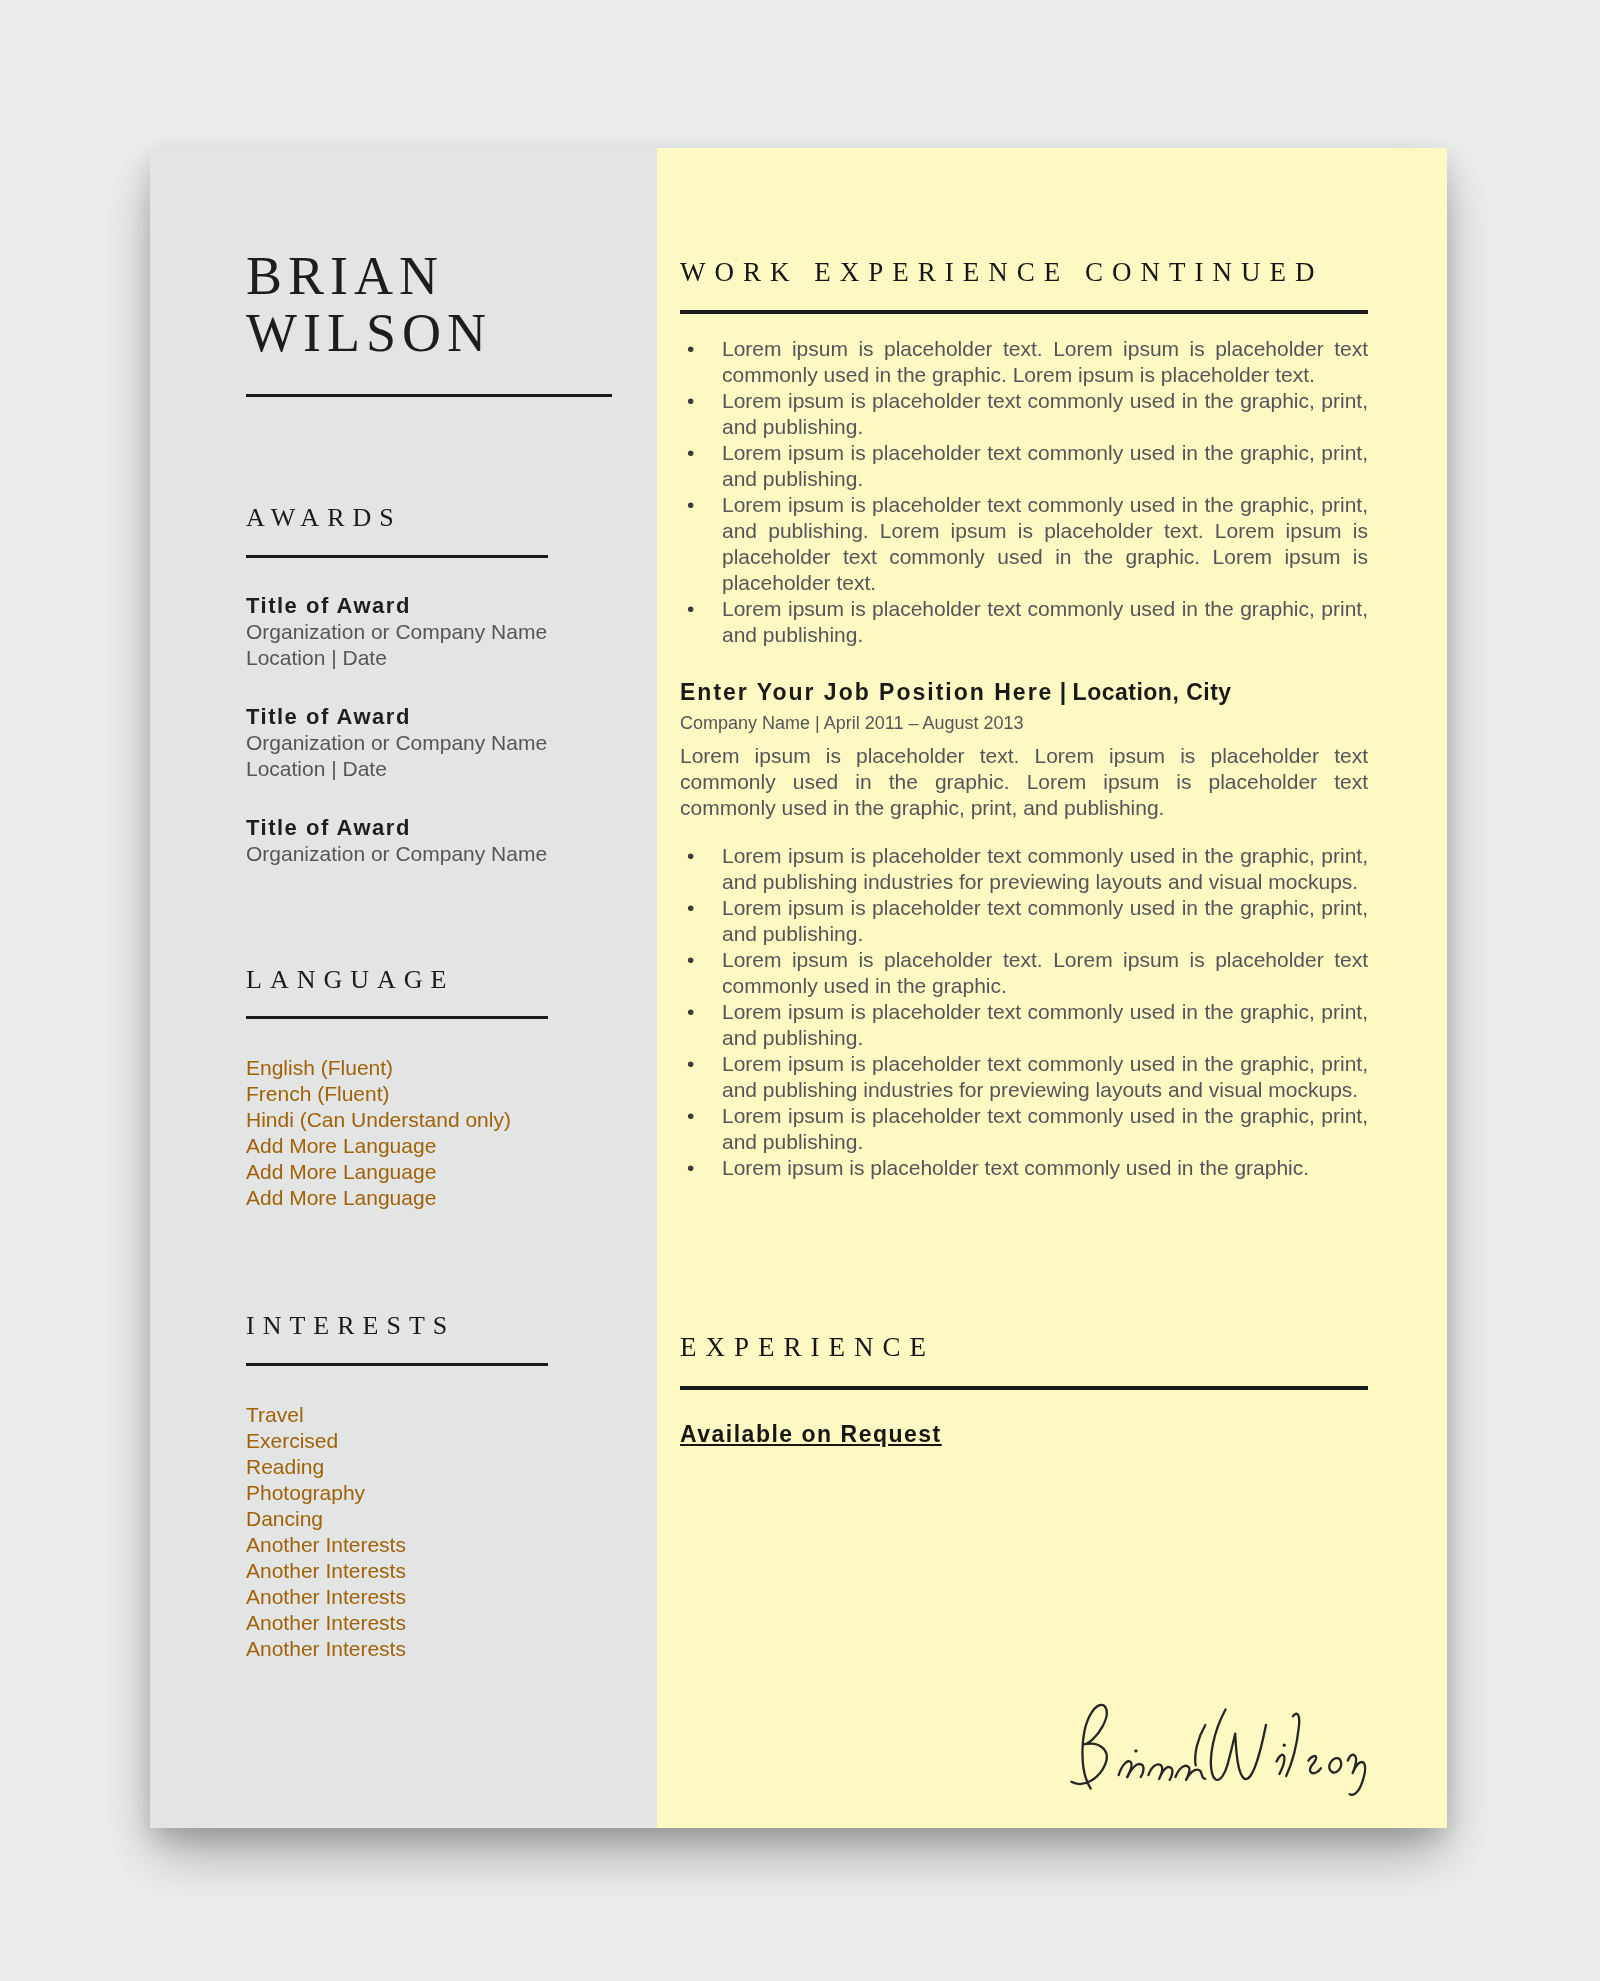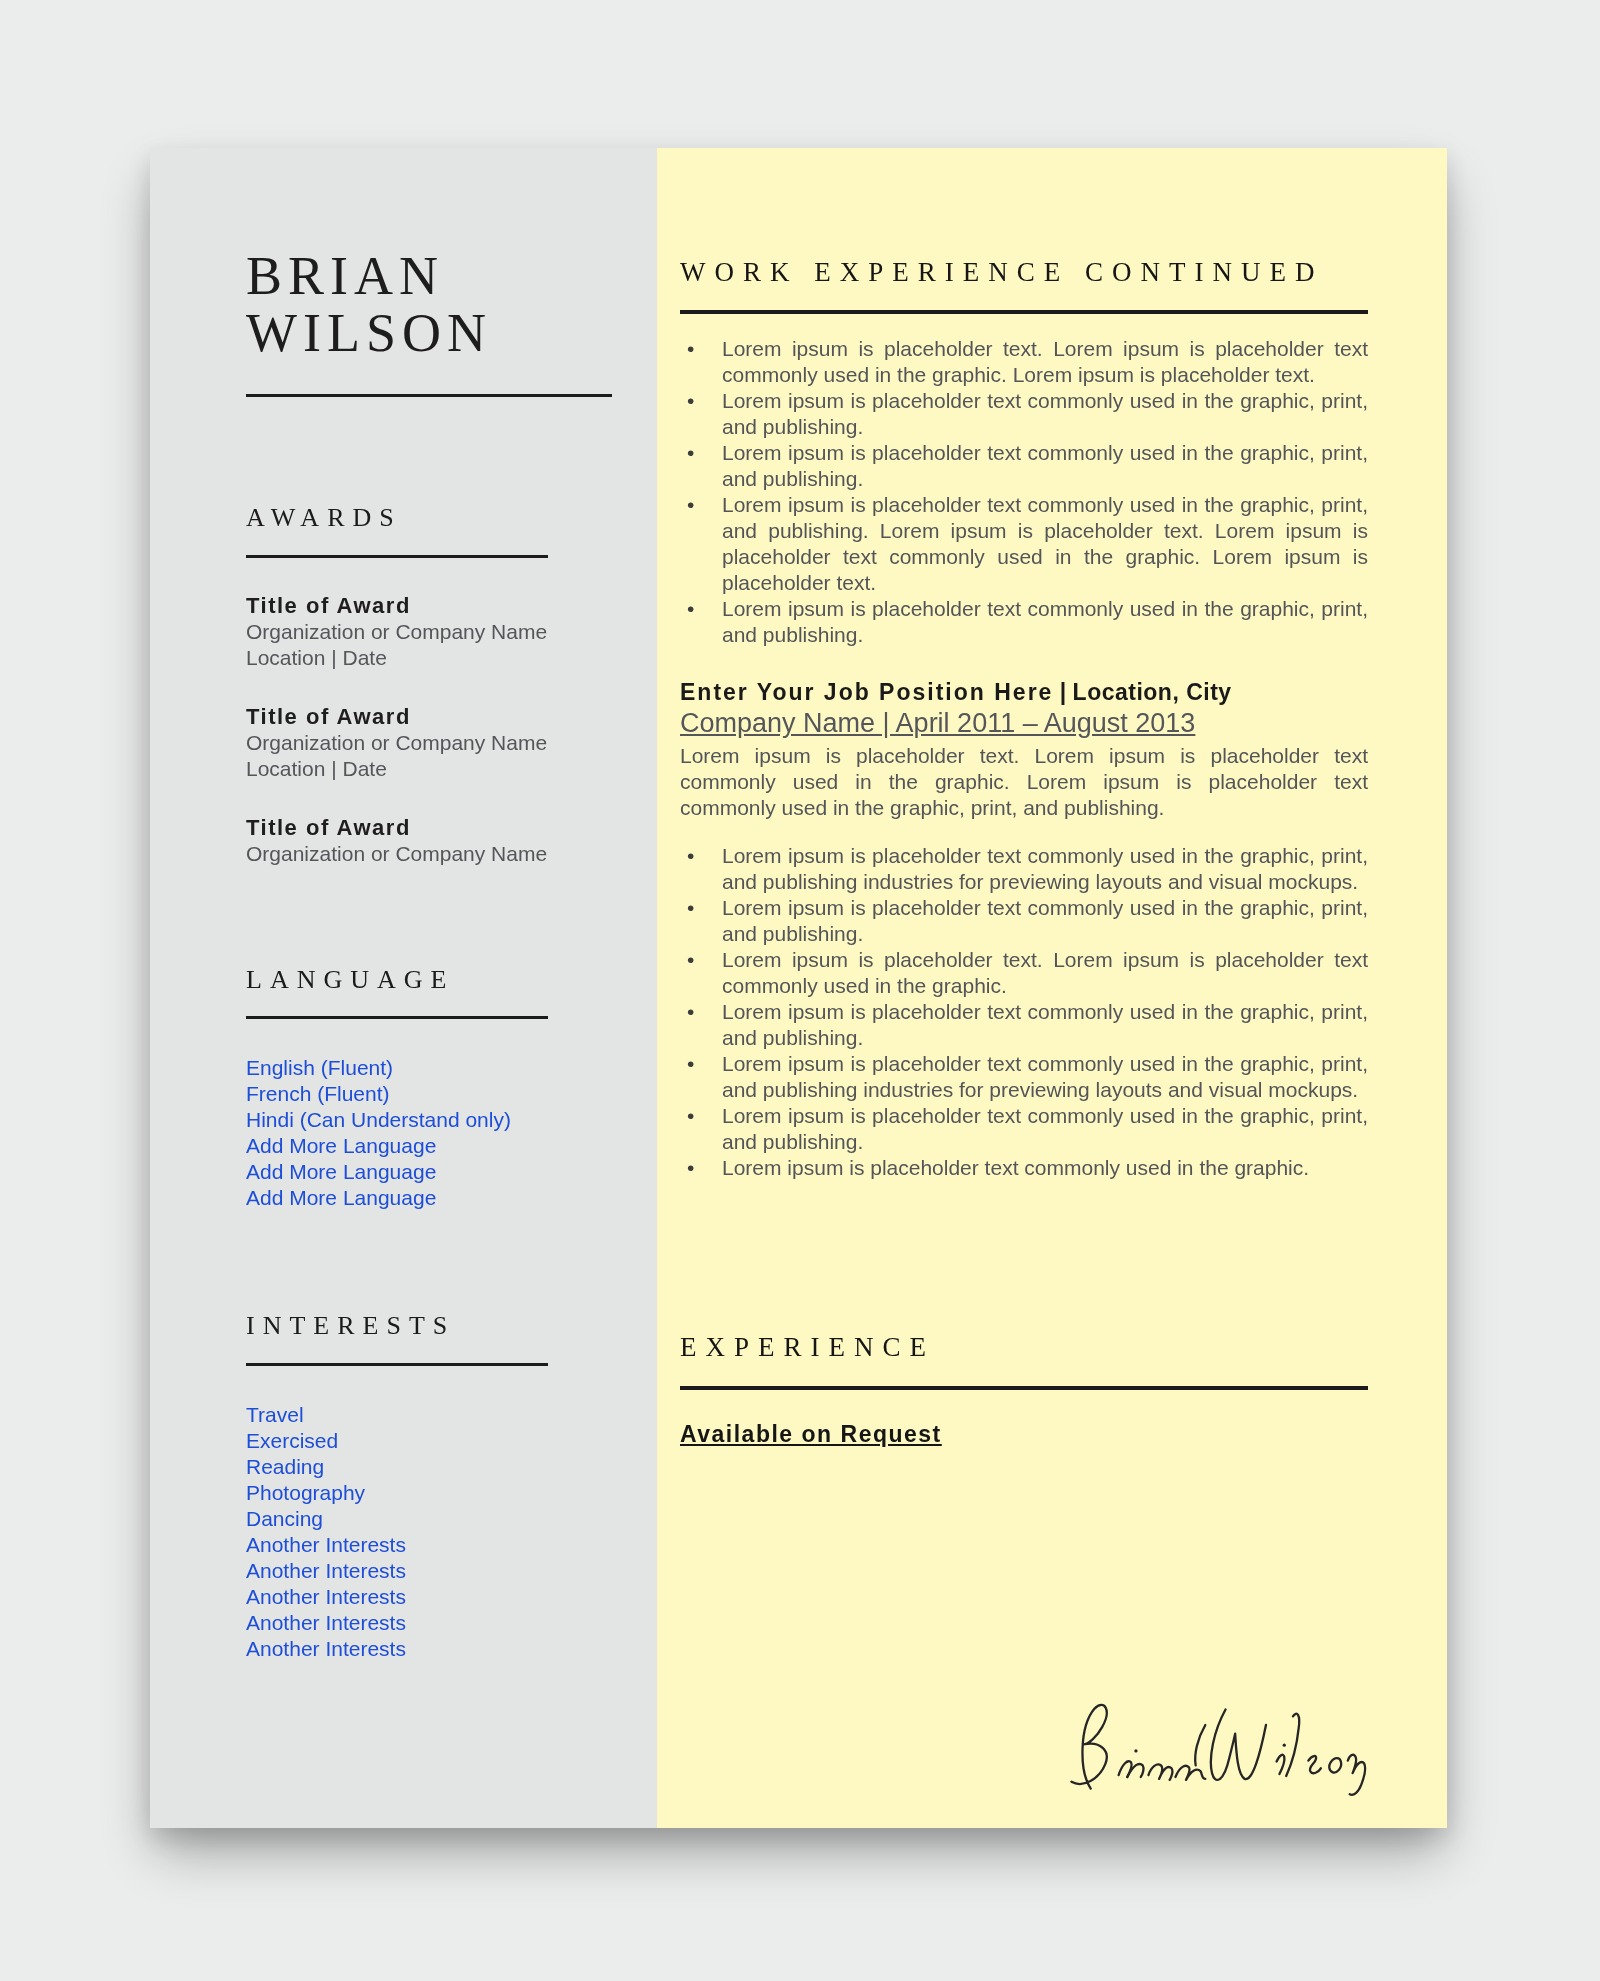--- a/index.html
+++ b/index.html
@@ -66,21 +66,21 @@
   }
   .award-org, .award-meta {
     font-size: 21px;
     line-height: 26px;
     color: #55565a;
   }
   .plain-list { margin-top: 36px; }
   .plain-list div {
     font-size: 21px;
     line-height: 26px;
-    color: #1d4ed8;
+    color: #a16207;
   }
   .lang-title { margin-top: 98px; }
   .int-title  { margin-top: 100px; }
   
   .main {
     flex: 1;
     background: #fef9c3;
     box-sizing: border-box;
     padding: 0 79px 0 23px;
   }
@@ -125,24 +125,23 @@
     margin-top: 30px;
     font-size: 23px;
     line-height: 28px;
     font-weight: bold;
     color: #1a1a1a;
   }
   .job-position { letter-spacing: 2px; }
   .job-location { letter-spacing: 0.5px; }
   .company-line {
     margin-top: 4px;
-    font-size: 27px;
+    font-size: 18px;
     line-height: 27px;
     color: #55565a;
-    text-decoration: underline;
   }
   .job-summary {
     margin-top: 6px;
     font-size: 21px;
     line-height: 26px;
     color: #535558;
     text-align: justify;
   }
   .bullets-second { margin-top: 6px; }
   .ref-note {

